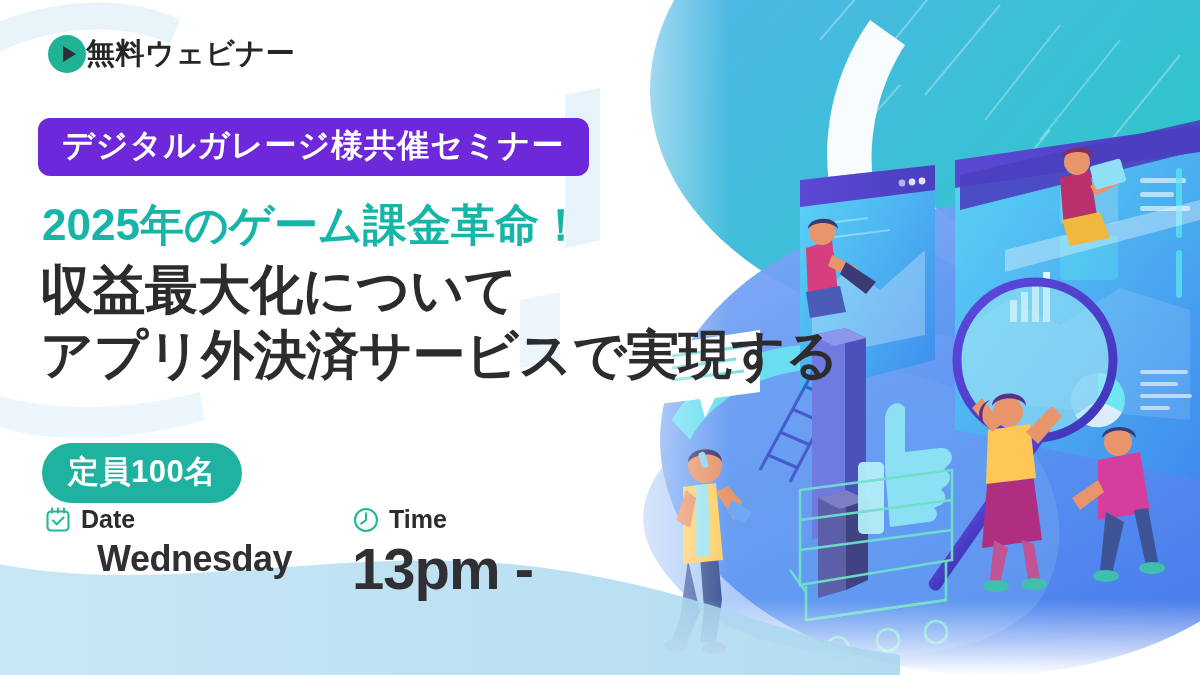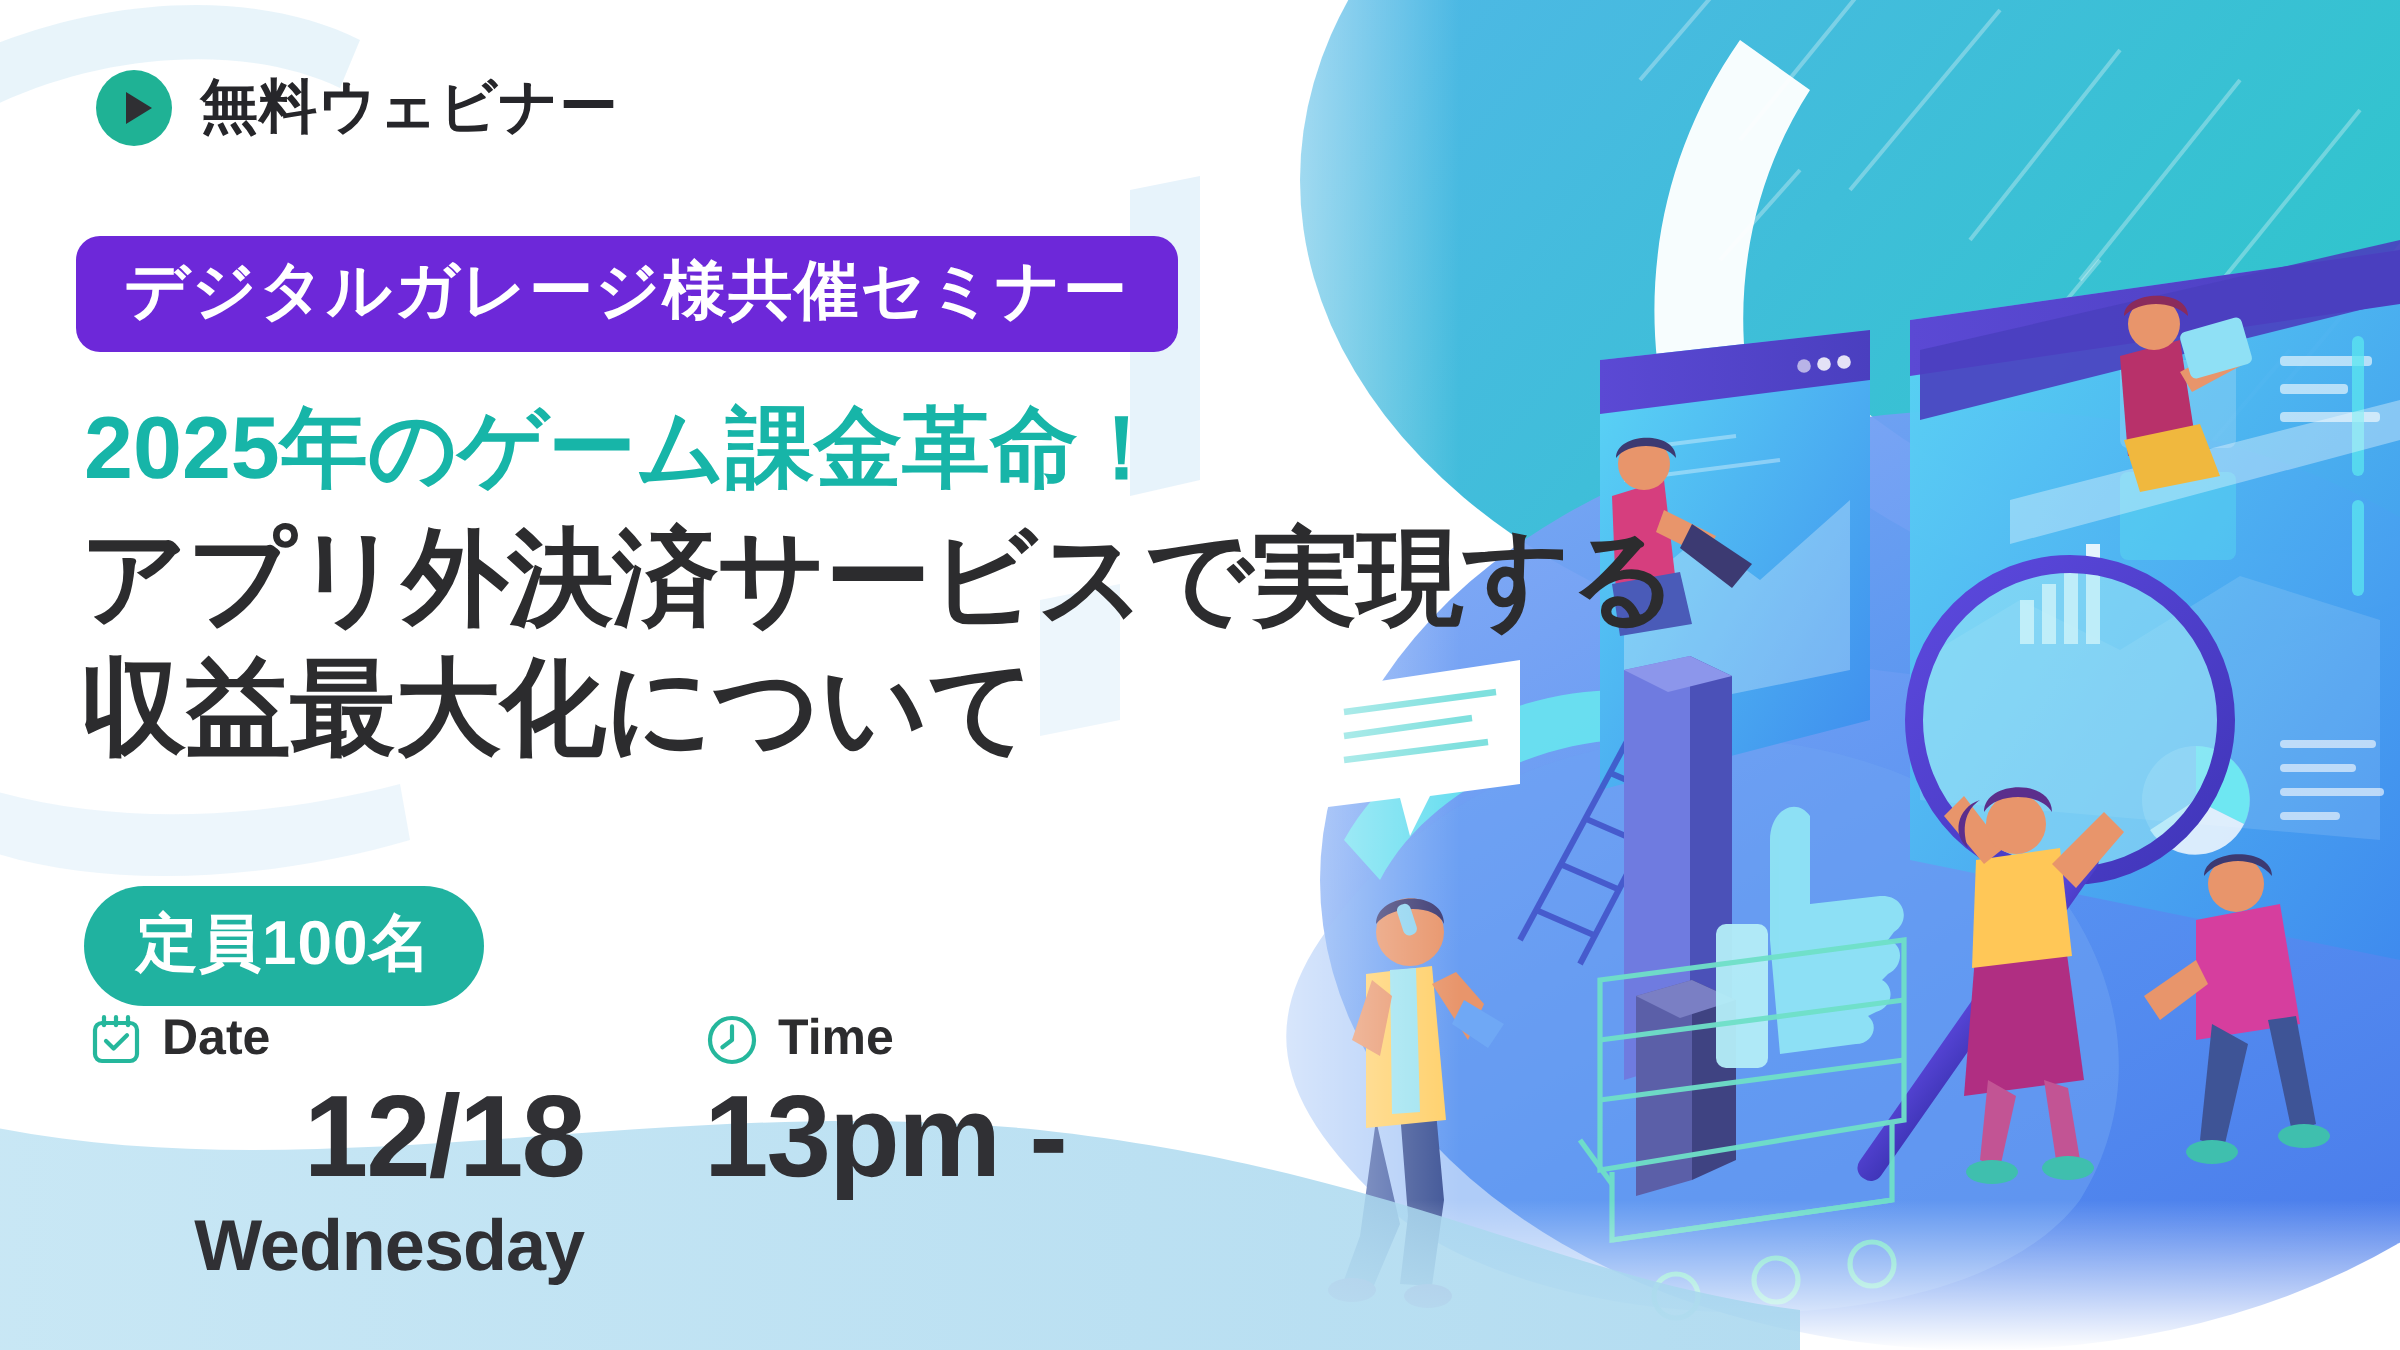--- a/index.html
+++ b/index.html
@@ -34,21 +34,20 @@
     z-index: 5;
   }
 
   
   .eyebrow {
     position: absolute;
     left: 48px;
     top: 34px;
     display: flex;
     align-items: center;
-    gap: 14px;
     text-align: center;
   }
   .play-badge {
     width: 38px;
     height: 38px;
     border-radius: 50%;
     background: #1FB295;
     display: flex;
     align-items: center;
     justify-content: center;
@@ -452,40 +451,39 @@
         <span class="tri"></span>
       </span>
       <span class="eyebrow-text">無料ウェビナー</span>
     </div>
 
     <div class="host-badge">デジタルガレージ様共催セミナー</div>
 
     <div class="kicker">2025年のゲーム課金革命！</div>
 
     <div class="headline">
+      <span class="line">収益最大化について</span>
       <span class="line">アプリ外決済サービスで実現する</span>
-      <span class="line">収益最大化について</span>
     </div>
 
     <div class="capacity">定員100名</div>
 
     <div class="schedule">
 
       <div class="sched-block date">
         <div class="sched-head">
           <svg class="sched-icon" width="28" height="28" viewBox="0 0 28 28" fill="none" stroke="#25B79C" stroke-width="2.1" stroke-linecap="round" stroke-linejoin="round">
             <rect x="3.5" y="5.5" width="21" height="19" rx="3.5"></rect>
             <line x1="8" y1="2.6" x2="8" y2="6.6"></line>
             <line x1="14" y1="2.6" x2="14" y2="6.6"></line>
             <line x1="20" y1="2.6" x2="20" y2="6.6"></line>
             <polyline points="9,14.5 12.8,18.3 19.5,11.6"></polyline>
           </svg>
           <span class="label">Date</span>
         </div>
-        <div class="sched-value">12/18</div>
         <div class="sched-sub">Wednesday</div>
       </div>
 
       <div class="sched-block time">
         <div class="sched-head">
           <svg class="sched-icon" width="28" height="28" viewBox="0 0 28 28" fill="none" stroke="#25B79C" stroke-width="2.1" stroke-linecap="round" stroke-linejoin="round">
             <circle cx="14" cy="14" r="11"></circle>
             <polyline points="14,7.2 14,14 9.2,17.6"></polyline>
           </svg>
           <span class="label">Time</span>

